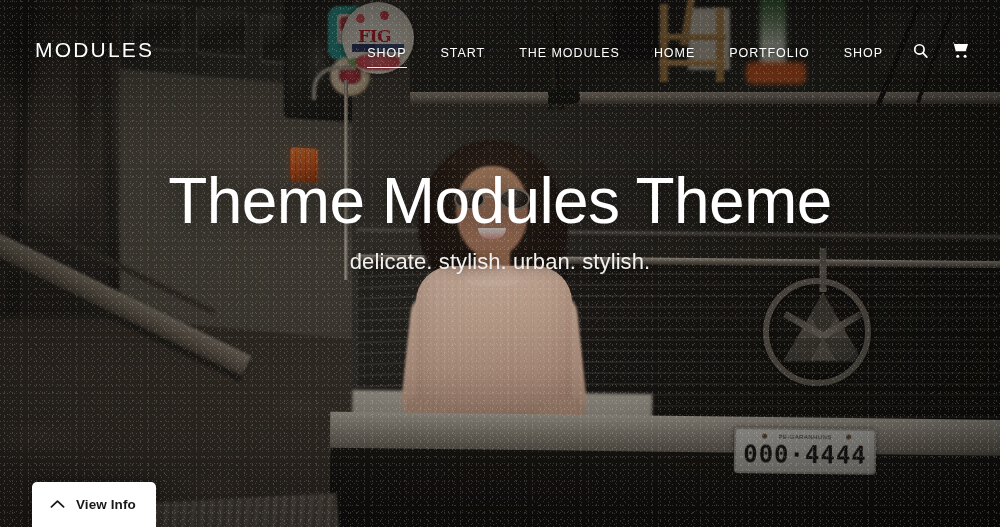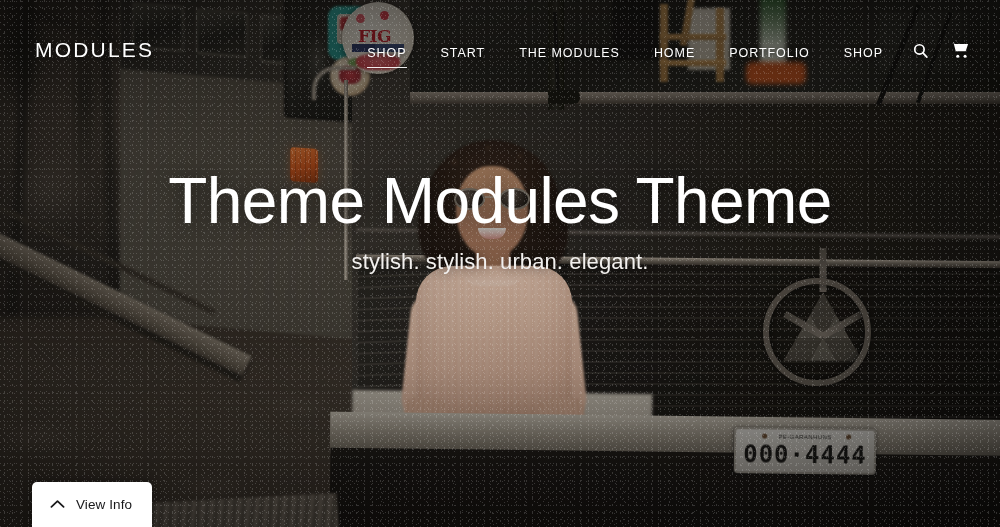--- a/index.html
+++ b/index.html
@@ -656,21 +656,21 @@
   .view-info {
     position: absolute; left: 32px; bottom: 0; z-index: 50;
     background: #fff;
     border-radius: 5px 5px 0 0;
     padding: 13px 20px 14px 18px;
     display: flex; align-items: center; gap: 11px;
     box-shadow: 0 -1px 10px rgba(0,0,0,.28);
     cursor: pointer;
   }
   .view-info-label {
-    font-size: 13.5px; color: #18181a; font-weight: 400; letter-spacing: .1px;
+    font-size: 13.5px; color: #18181a; font-weight: 700; letter-spacing: .1px;
   }
   .chev { display: block; color: #18181a; }
 </style>
 </head>
 <body>
 
 <div class="hero">
 
   <div class="photo">
     <div class="bg-base"></div>
@@ -827,21 +827,21 @@
           <path d="M0.8 1.6h3.5l.7 2.1h17.2l-3 9.1H6.6L4.1 3.3 3.4 1.6H0.8z"></path>
           <circle cx="9.2" cy="19.3" r="1.9"></circle>
           <circle cx="18.4" cy="19.3" r="1.9"></circle>
         </svg>
       </div>
     </div>
   </div>
 
   <div class="hero-content">
     <h1 class="hero-title">Theme Modules Theme</h1>
-    <p class="hero-sub">stylish. stylish. urban. elegant.</p>
+    <p class="hero-sub">delicate. stylish. urban. stylish.</p>
   </div>
 
   <div class="view-info">
     <span class="chev">
       <svg width="15" height="10" viewBox="0 0 16 10" fill="none" stroke="currentColor" stroke-width="1.9" stroke-linecap="round" stroke-linejoin="round">
         <polyline points="1.5,8 8,2 14.5,8"></polyline>
       </svg>
     </span>
     <span class="view-info-label">View Info</span>
   </div>

